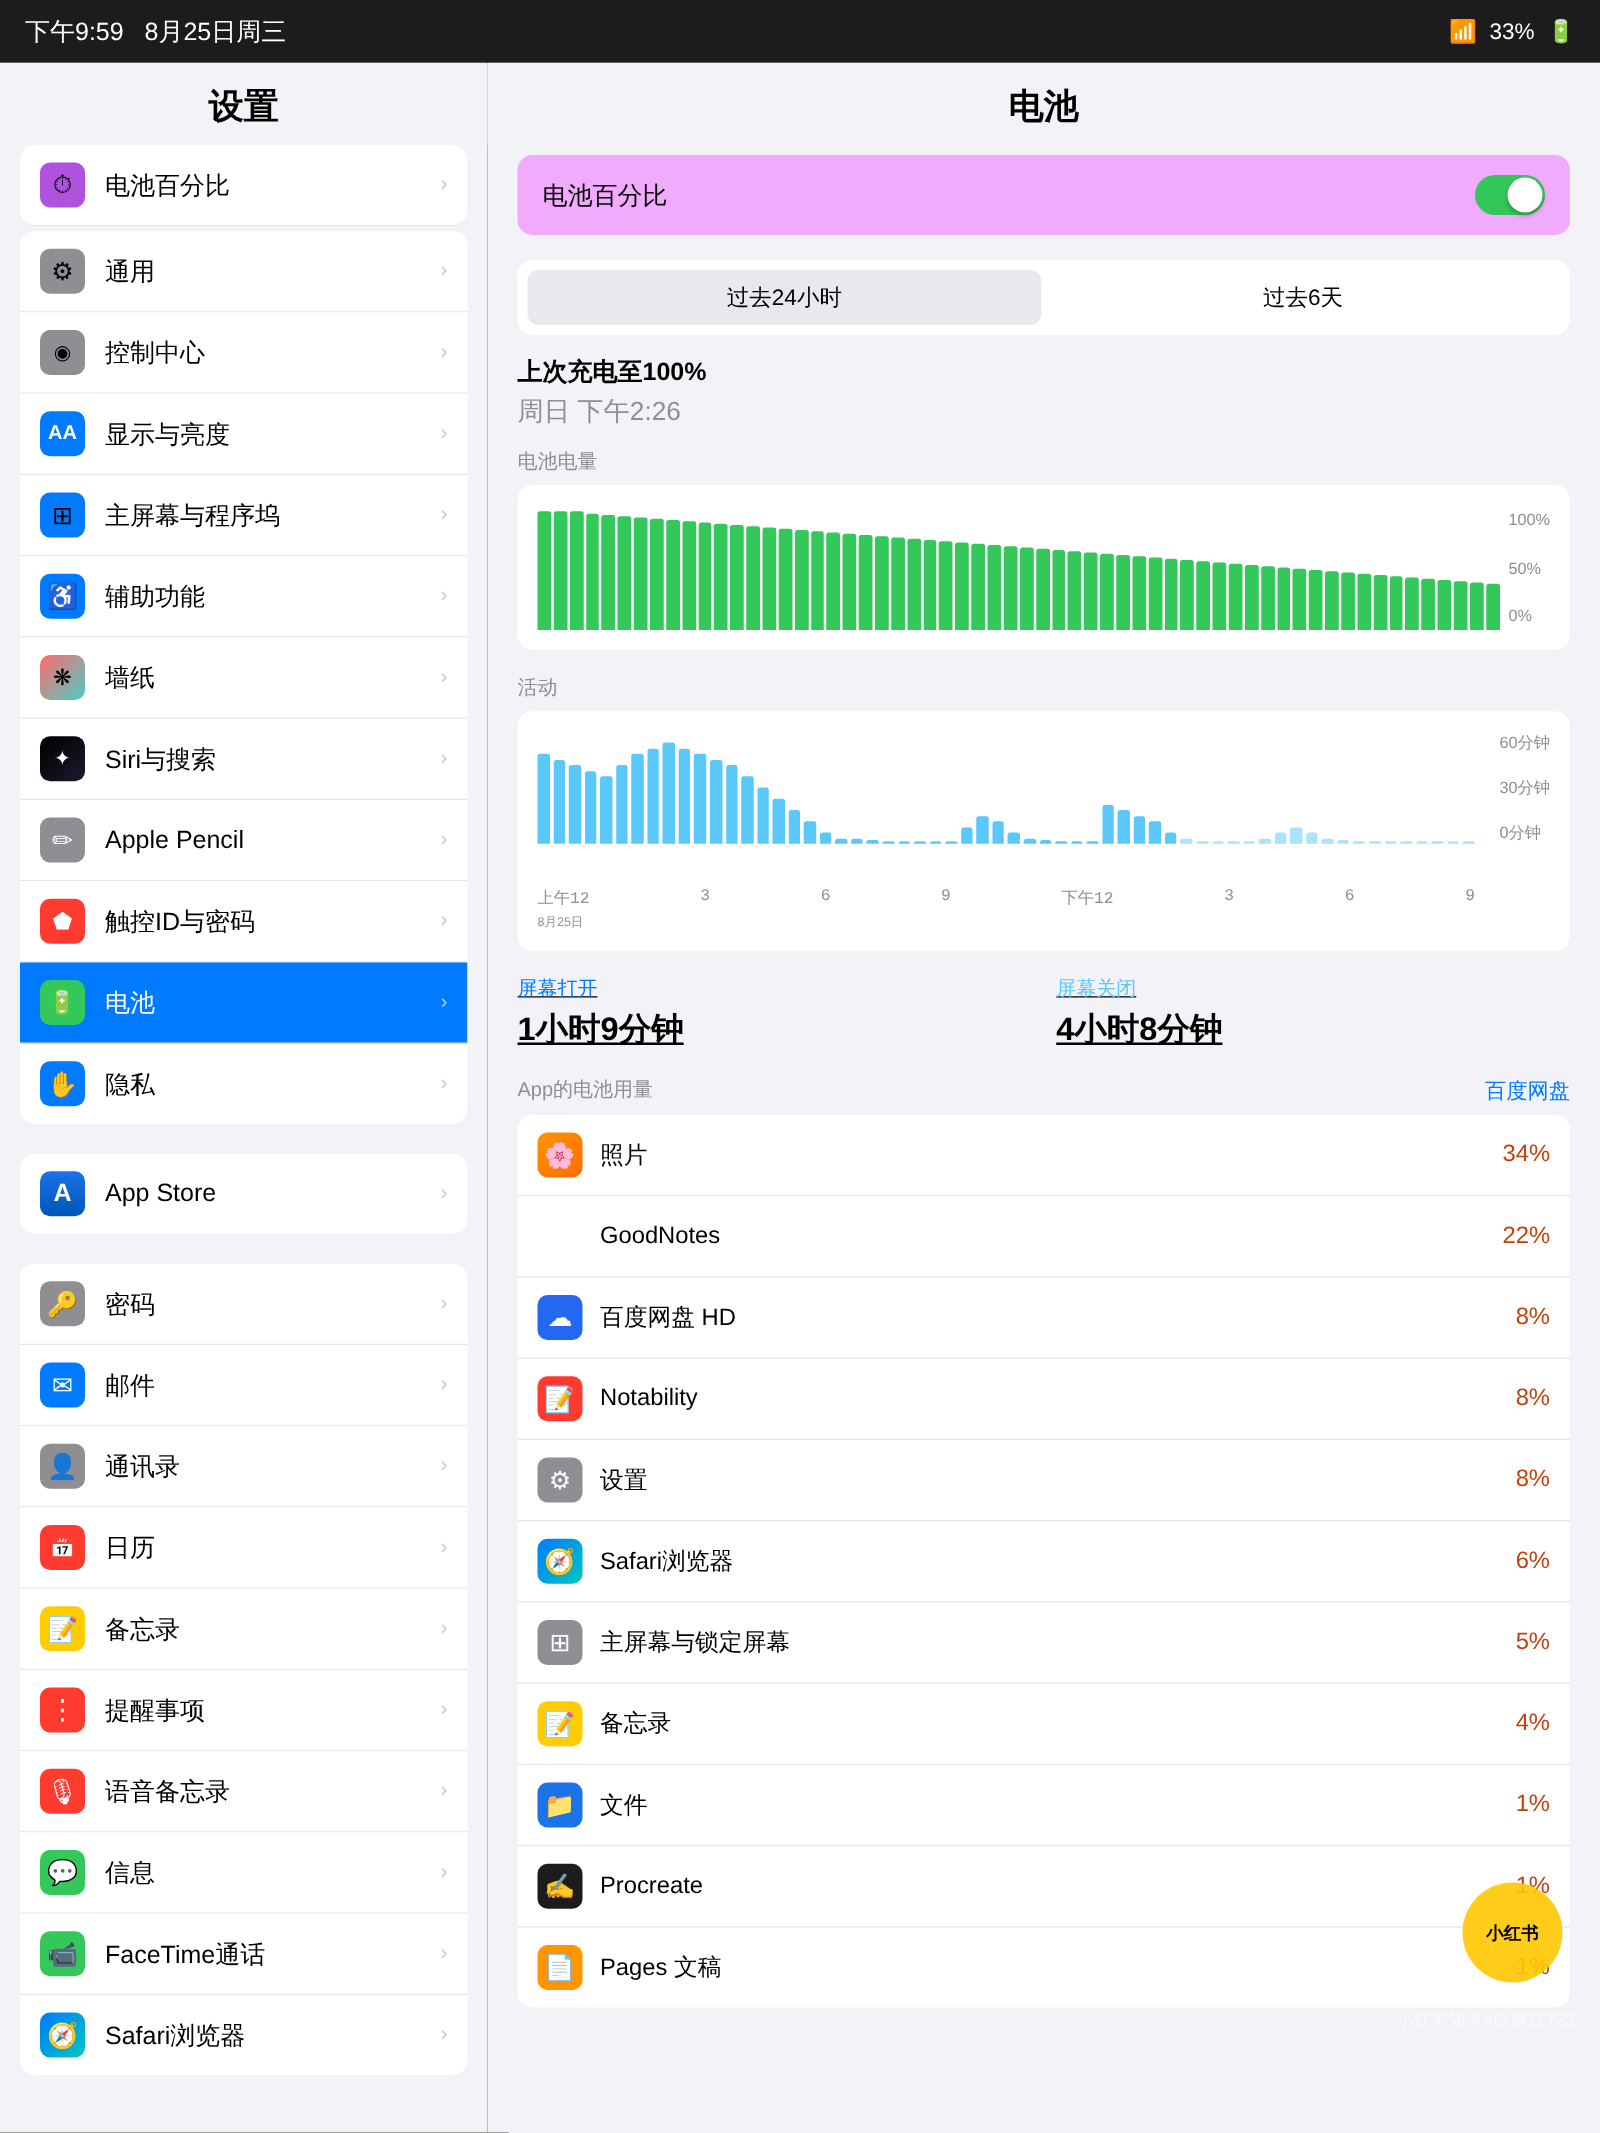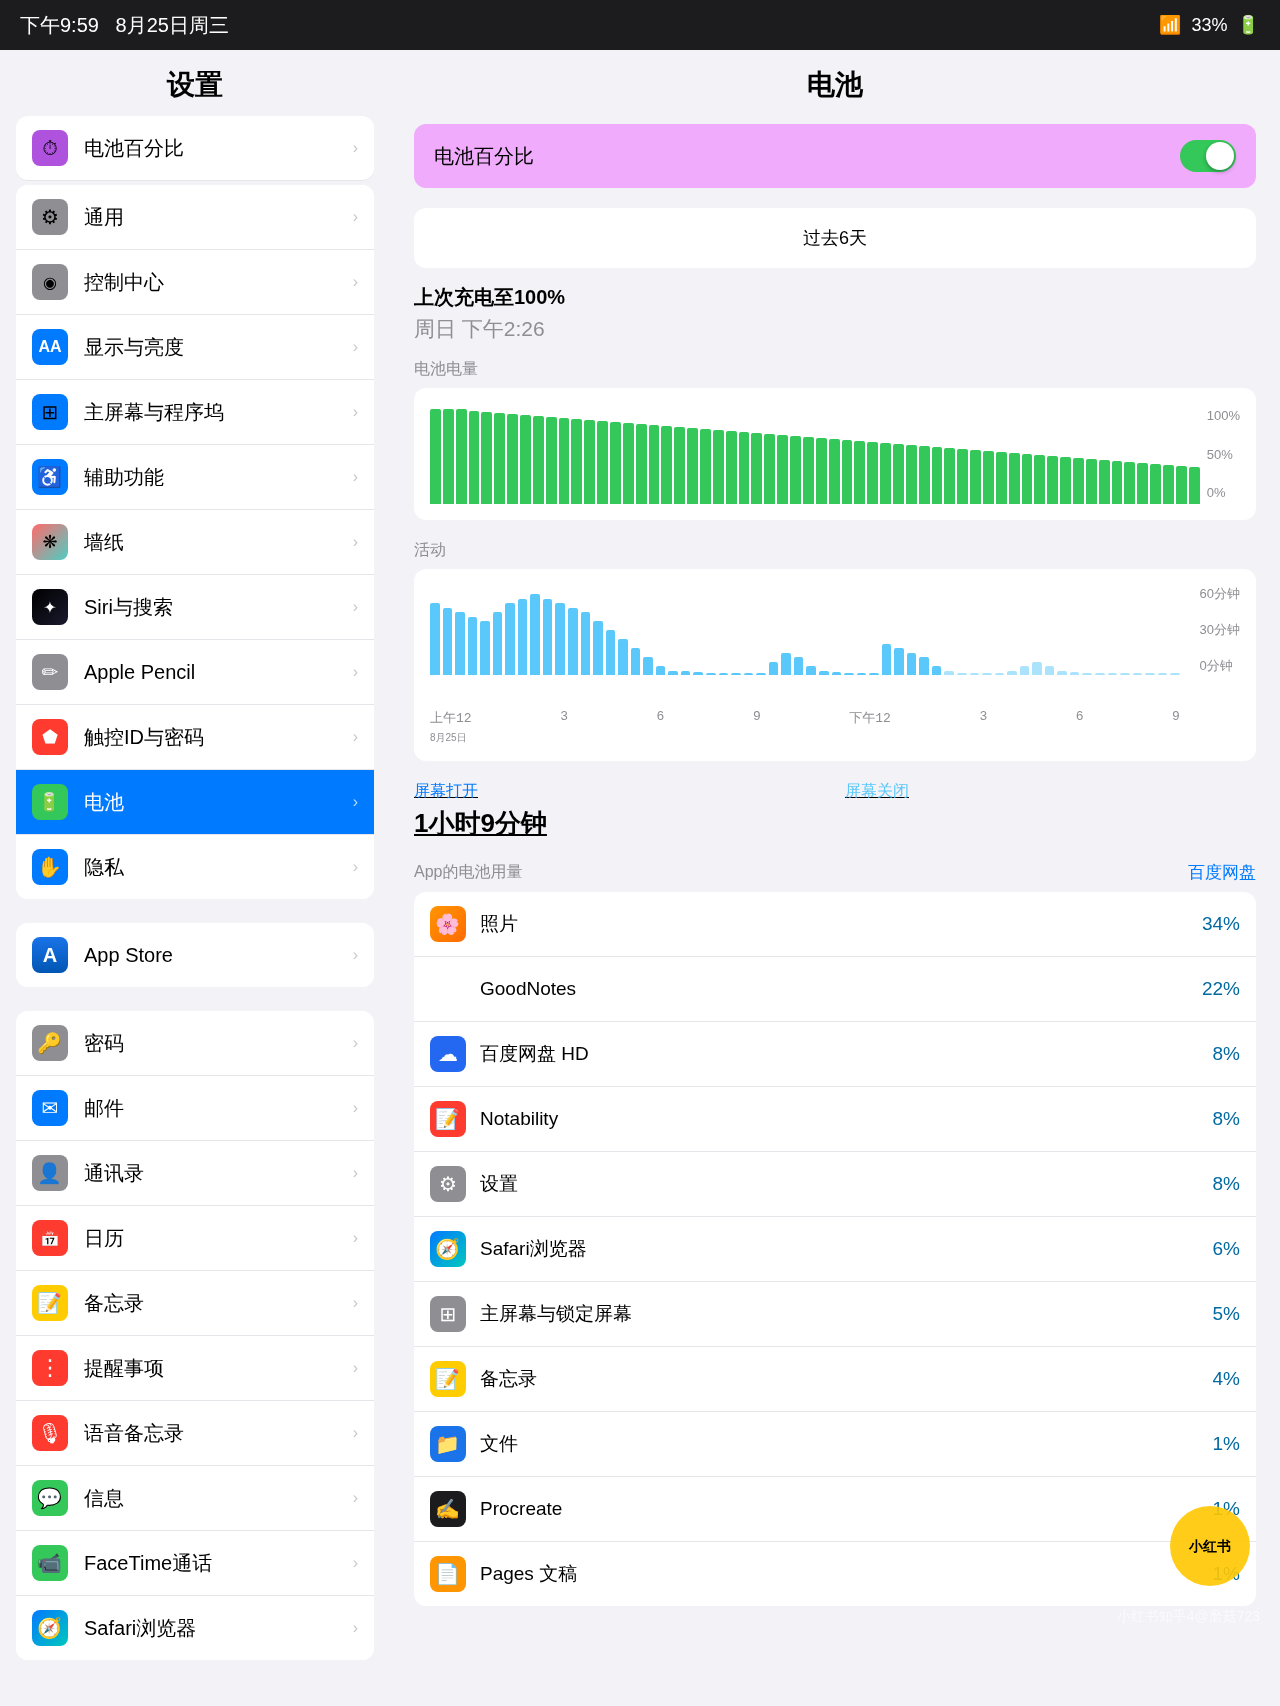--- a/index.html
+++ b/index.html
@@ -386,21 +386,21 @@
       font-size: 20px;
       flex-shrink: 0;
     }
     .app-name {
       font-size: 19px;
       color: #000;
       flex: 1;
     }
     .app-percent {
       font-size: 19px;
-      color: #0369a1;
+      color: #c2410c;
       margin-left: 42px;
     }
 
     
     .watermark {
       position: absolute;
       bottom: 120px;
       right: 30px;
       background: rgba(255,200,0,0.9);
       border-radius: 50%;
@@ -587,20 +587,21 @@
     <div class="panel-title">电池</div>
 
     <div class="toggle-section">
       <span class="toggle-label">电池百分比</span>
       <div class="toggle-switch">
         <div class="toggle-knob"></div>
       </div>
     </div>
 
     <div class="segment-control">
+      <div class="segment-btn active">过去24小时</div>
       <div class="segment-btn">过去6天</div>
     </div>
 
     <div class="charge-info">
       <div class="charge-title">上次充电至100%</div>
       <div class="charge-time">周日 下午2:26</div>
     </div>
 
     <div class="chart-section">
       <div class="chart-label">电池电量</div>
@@ -763,20 +764,21 @@
       </div>
     </div>
 
     <div class="screen-stats">
       <div class="screen-stat">
         <div class="screen-stat-title">屏幕打开</div>
         <div class="screen-stat-value">1小时9分钟</div>
       </div>
       <div class="screen-stat">
         <div class="screen-stat-title off">屏幕关闭</div>
+        <div class="screen-stat-value">4小时8分钟</div>
       </div>
     </div>
 
     <div class="app-usage-section">
       <div class="app-usage-header">
         <span class="app-usage-title">App的电池用量</span>
         <span class="show-activity-btn">百度网盘</span>
       </div>
       <div class="app-list" id="app-list-container">
       <div class="app-item">

